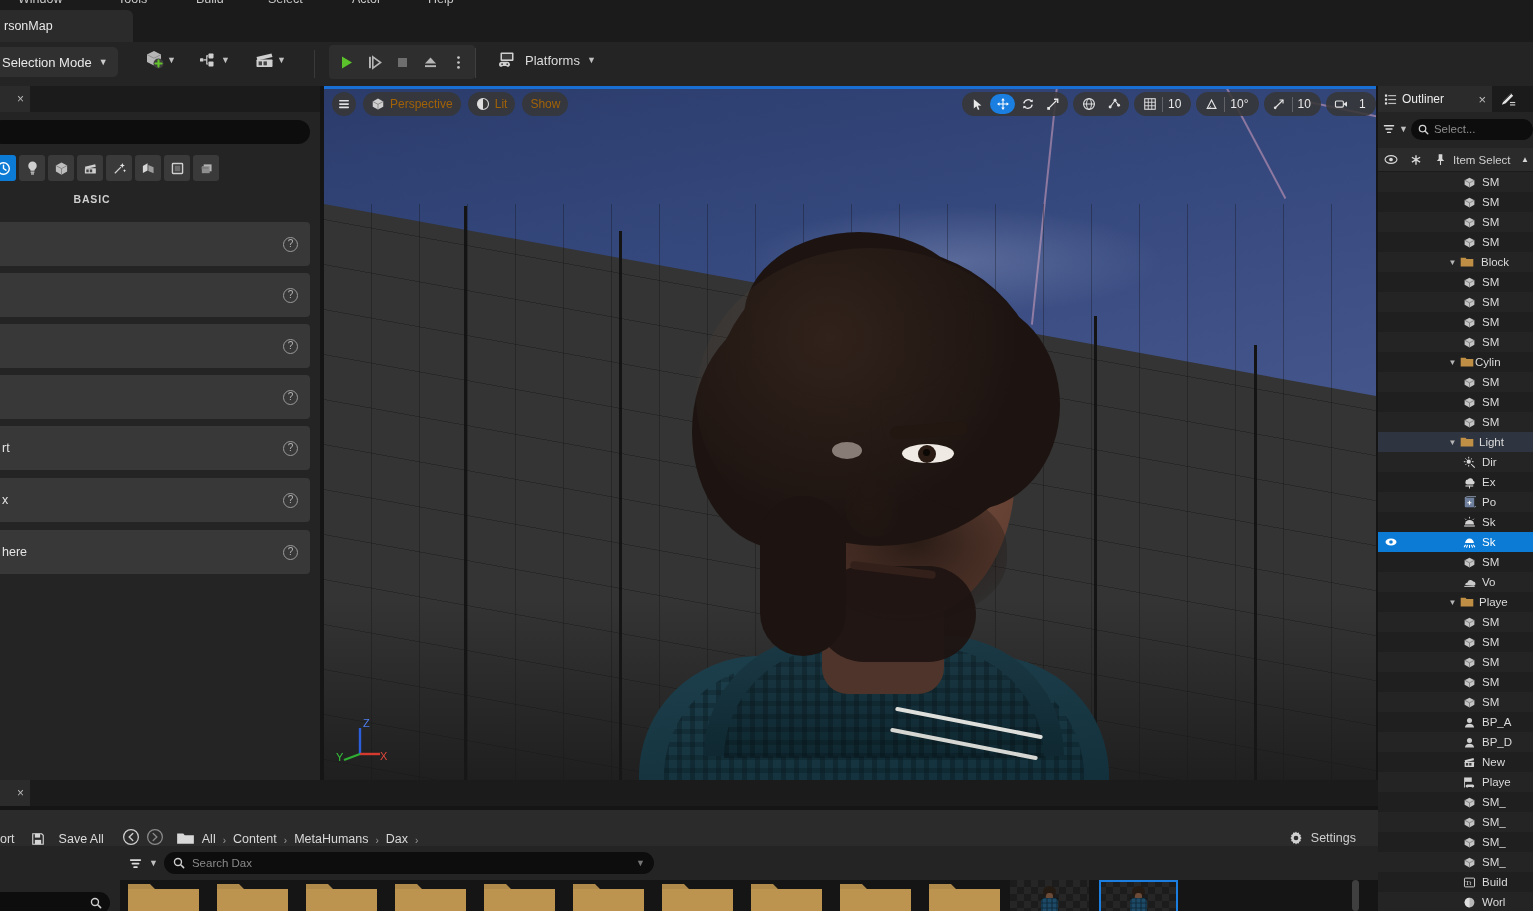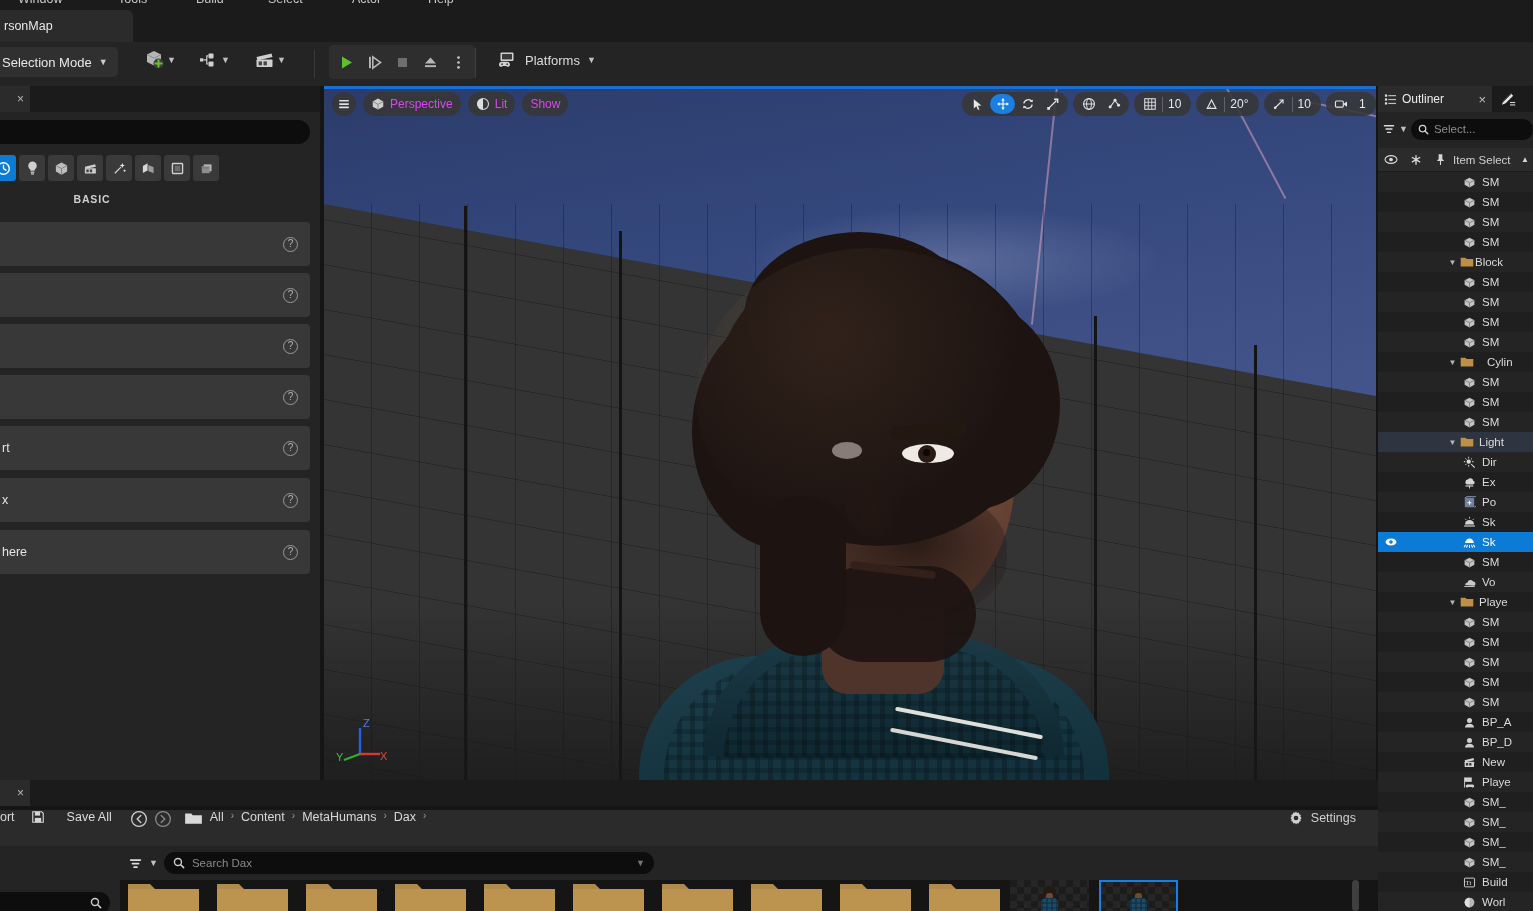--- a/index.html
+++ b/index.html
@@ -112,21 +112,21 @@
   #charwrap { left: 260px; top: 110px; width: 620px; height: 584px; }
   .hair {
     position: absolute; background: #1d1411; border-radius: 50%;
   }
   #vptoolleft { left: 332px; top: 92px; display: flex; align-items: center; gap: 7px; }
   #vptoolright { left: 962px; top: 92px; display: flex; gap: 5px; }
   .vpbtn {
     height: 24px; min-width: 24px; border-radius: 12px;
     background: rgba(55,55,55,.88);
     display: flex; align-items: center; justify-content: center;
-    gap: 5px; padding: 0 8px; font-size: 12px; color: #d946ef;
+    gap: 5px; padding: 0 8px; font-size: 12px; color: #a16207;
   }
   .vpgroup {
     height: 24px; border-radius: 12px; background: rgba(55,55,55,.88);
     display: flex; align-items: center; padding: 0 3px;
   }
   .gbtn {
     width: 25px; height: 20px; border-radius: 10px;
     display: flex; align-items: center; justify-content: center;
   }
   .gbtn.act { background: #1a7fe0; }
@@ -172,21 +172,21 @@
 
   
   #cbtabbar { left: 0; top: 780px; width: 1378px; height: 26px; background: #1b1b1b; }
   #cbtab {
     left: -16px; top: 780px; width: 46px; height: 26px; background: #2b2b2b;
     display: flex; align-items: center; justify-content: flex-end;
     padding-right: 6px; font-size: 12px; color: #b9b9b9;
   }
   #cbpath {
     left: 0; top: 810px; width: 1378px; height: 36px; background: #2b2b2b;
-    display: flex; align-items: flex-start; padding-left: 0px; gap: 0px;
+    display: flex; align-items: flex-end; padding-left: 0px; gap: 0px;
   }
   .crumb { font-size: 12.5px; color: #d8d8d8; padding: 0 7px; }
   .crumbsep { font-size: 10px; color: #9a9a9a; }
   #cbsearchrow {
     left: 0; top: 846px; width: 1378px; height: 34px; background: #242424;
     display: flex; align-items: center; padding-left: 128px; gap: 6px;
   }
   #cbsearch {
     width: 490px; height: 22px; background: #0d0d0d; border-radius: 11px;
     display: flex; align-items: center; gap: 7px; padding: 0 9px;
@@ -604,21 +604,21 @@
     </div>
 
     <div class="vpgroup">
       <div class="gbtn">
         <svg width="14" height="14" viewBox="0 0 16 16">
             <path d="M2.5 13 L12.5 13 L7.5 3.4 Z" fill="none" stroke="#e2e2e2" stroke-width="1.3"></path>
             <path d="M5.3 13a3 3 0 0 1 1.2-2.4" stroke="#e2e2e2" stroke-width="1" fill="none"></path>
           </svg>
       </div>
       <div class="gdiv"></div>
-      <span class="gval">20°</span>
+      <span class="gval">10°</span>
     </div>
 
     <div class="vpgroup">
       <div class="gbtn">
         <svg width="14" height="14" viewBox="0 0 16 16">
             <path d="M3.4 12.6 L12.6 3.4" stroke="#e2e2e2" stroke-width="1.3"></path>
             <path d="M8.6 3.4h4v4" stroke="#e2e2e2" stroke-width="1.3" fill="none"></path>
             <circle cx="3.6" cy="12.4" r="1.5" fill="#e2e2e2"></circle>
           </svg>
       </div>
@@ -760,21 +760,21 @@
       </div>
       <div class="orow">
         <span class="oeye"></span>
         <span style="width: 44px;"></span>
         <span class="otri">▼</span>
         <span class="oicon">
           <svg width="14" height="12" viewBox="0 0 16 13">
             <path d="M.8 1.6h5.4l1.4 1.6h7.6V11.6H.8Z" fill="#c08f46"></path>
           </svg>
         </span>
-        <span style="padding-left: 0;">Block</span>
+        <span style="padding-left: 6px;">Block</span>
       </div>
       <div class="orow alt">
         <span class="oeye"></span>
         <span style="width: 58px;"></span>
         <span class="oicon">
           <svg width="13" height="13" viewBox="0 0 16 16">
             <path d="M8 2 L14 5.2 L14 10.8 L8 14 L2 10.8 L2 5.2 Z" fill="#c4c4c4"></path>
             <path d="M2 5.2 L8 8.4 L14 5.2 M8 8.4 V14" stroke="#6e6e6e" stroke-width=".9" fill="none"></path>
           </svg>
         </span>
@@ -815,21 +815,21 @@
       </div>
       <div class="orow alt">
         <span class="oeye"></span>
         <span style="width: 44px;"></span>
         <span class="otri">▼</span>
         <span class="oicon">
           <svg width="14" height="12" viewBox="0 0 16 13">
             <path d="M.8 1.6h5.4l1.4 1.6h7.6V11.6H.8Z" fill="#c08f46"></path>
           </svg>
         </span>
-        <span style="padding-left: 12px;">Cylin</span>
+        <span style="padding-left: 0;">Cylin</span>
       </div>
       <div class="orow">
         <span class="oeye"></span>
         <span style="width: 58px;"></span>
         <span class="oicon">
           <svg width="13" height="13" viewBox="0 0 16 16">
             <path d="M8 2 L14 5.2 L14 10.8 L8 14 L2 10.8 L2 5.2 Z" fill="#c4c4c4"></path>
             <path d="M2 5.2 L8 8.4 L14 5.2 M8 8.4 V14" stroke="#6e6e6e" stroke-width=".9" fill="none"></path>
           </svg>
         </span>
@@ -1141,21 +1141,21 @@
       </div>
     </div>
 
   <div id="cbtabbar" class="abs"></div>
   <div id="cbtab" class="abs">
     <span>×</span>
   </div>
 
   <div id="cbpath" class="abs">
     <span style="padding-left:0px;font-size:12.5px;color:#d8d8d8">ort</span>
-    <span style="display:flex;align-items:center;gap:22px;margin-left:16px">
+    <span style="display:flex;align-items:center;gap:14px;margin-left:16px">
       <span>
         <svg width="14" height="14" viewBox="0 0 16 16">
           <path d="M2 2h10.2L14 3.8V14H2Z" fill="none" stroke="#d5d5d5" stroke-width="1.3"></path>
           <rect x="4.4" y="2" width="6" height="4.4" fill="#d5d5d5"></rect>
           <rect x="4.4" y="9" width="7.2" height="5" fill="#d5d5d5"></rect>
         </svg>
       </span>
       <span style="font-size:12.5px">Save All</span>
     </span>
     <span style="margin-left:18px">

